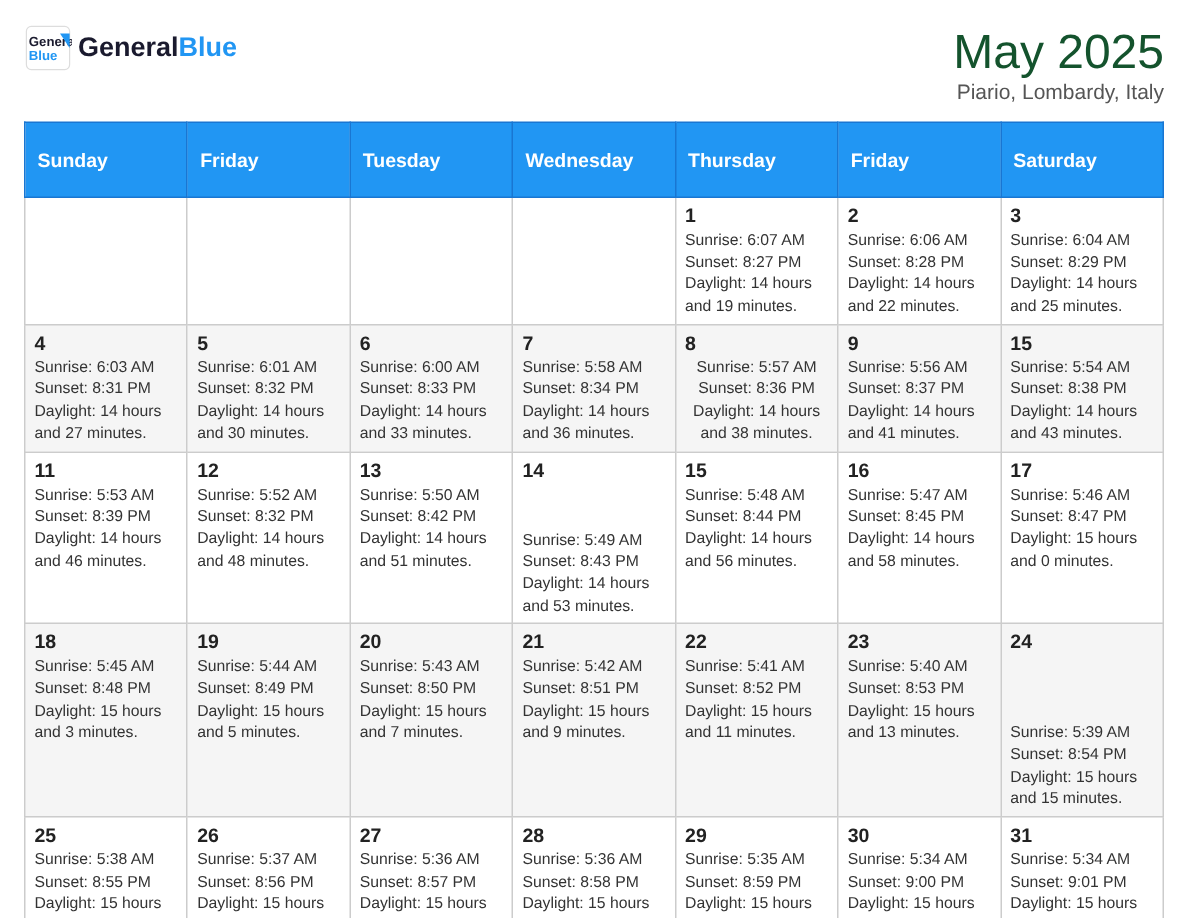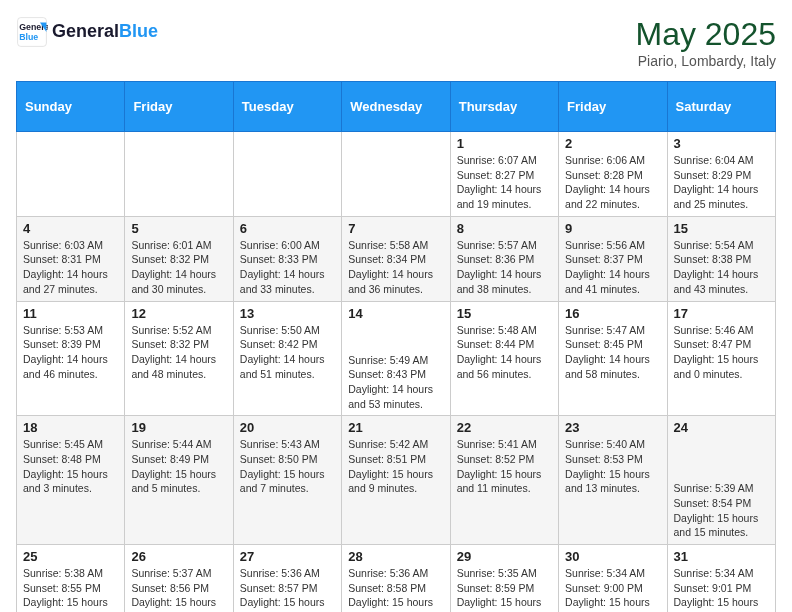--- a/index.html
+++ b/index.html
@@ -173,21 +173,21 @@
         </td>
         <td>
           <div class="day-num">7</div>
           <div class="day-info" style="white-space: pre-line;">Sunrise: 5:58 AM
 Sunset: 8:34 PM
 Daylight: 14 hours
 and 36 minutes.</div>
         </td>
         <td>
           <div class="day-num">8</div>
-          <div class="day-info" style="white-space: pre-line;">Sunrise: 5:57 AM
+          <div class="day-info" style="white-space: pre-line; text-align: center;">Sunrise: 5:57 AM
 Sunset: 8:36 PM
 Daylight: 14 hours
 and 38 minutes.</div>
         </td>
         <td>
           <div class="day-num">9</div>
           <div class="day-info" style="white-space: pre-line;">Sunrise: 5:56 AM
 Sunset: 8:37 PM
 Daylight: 14 hours
 and 41 minutes.</div>

